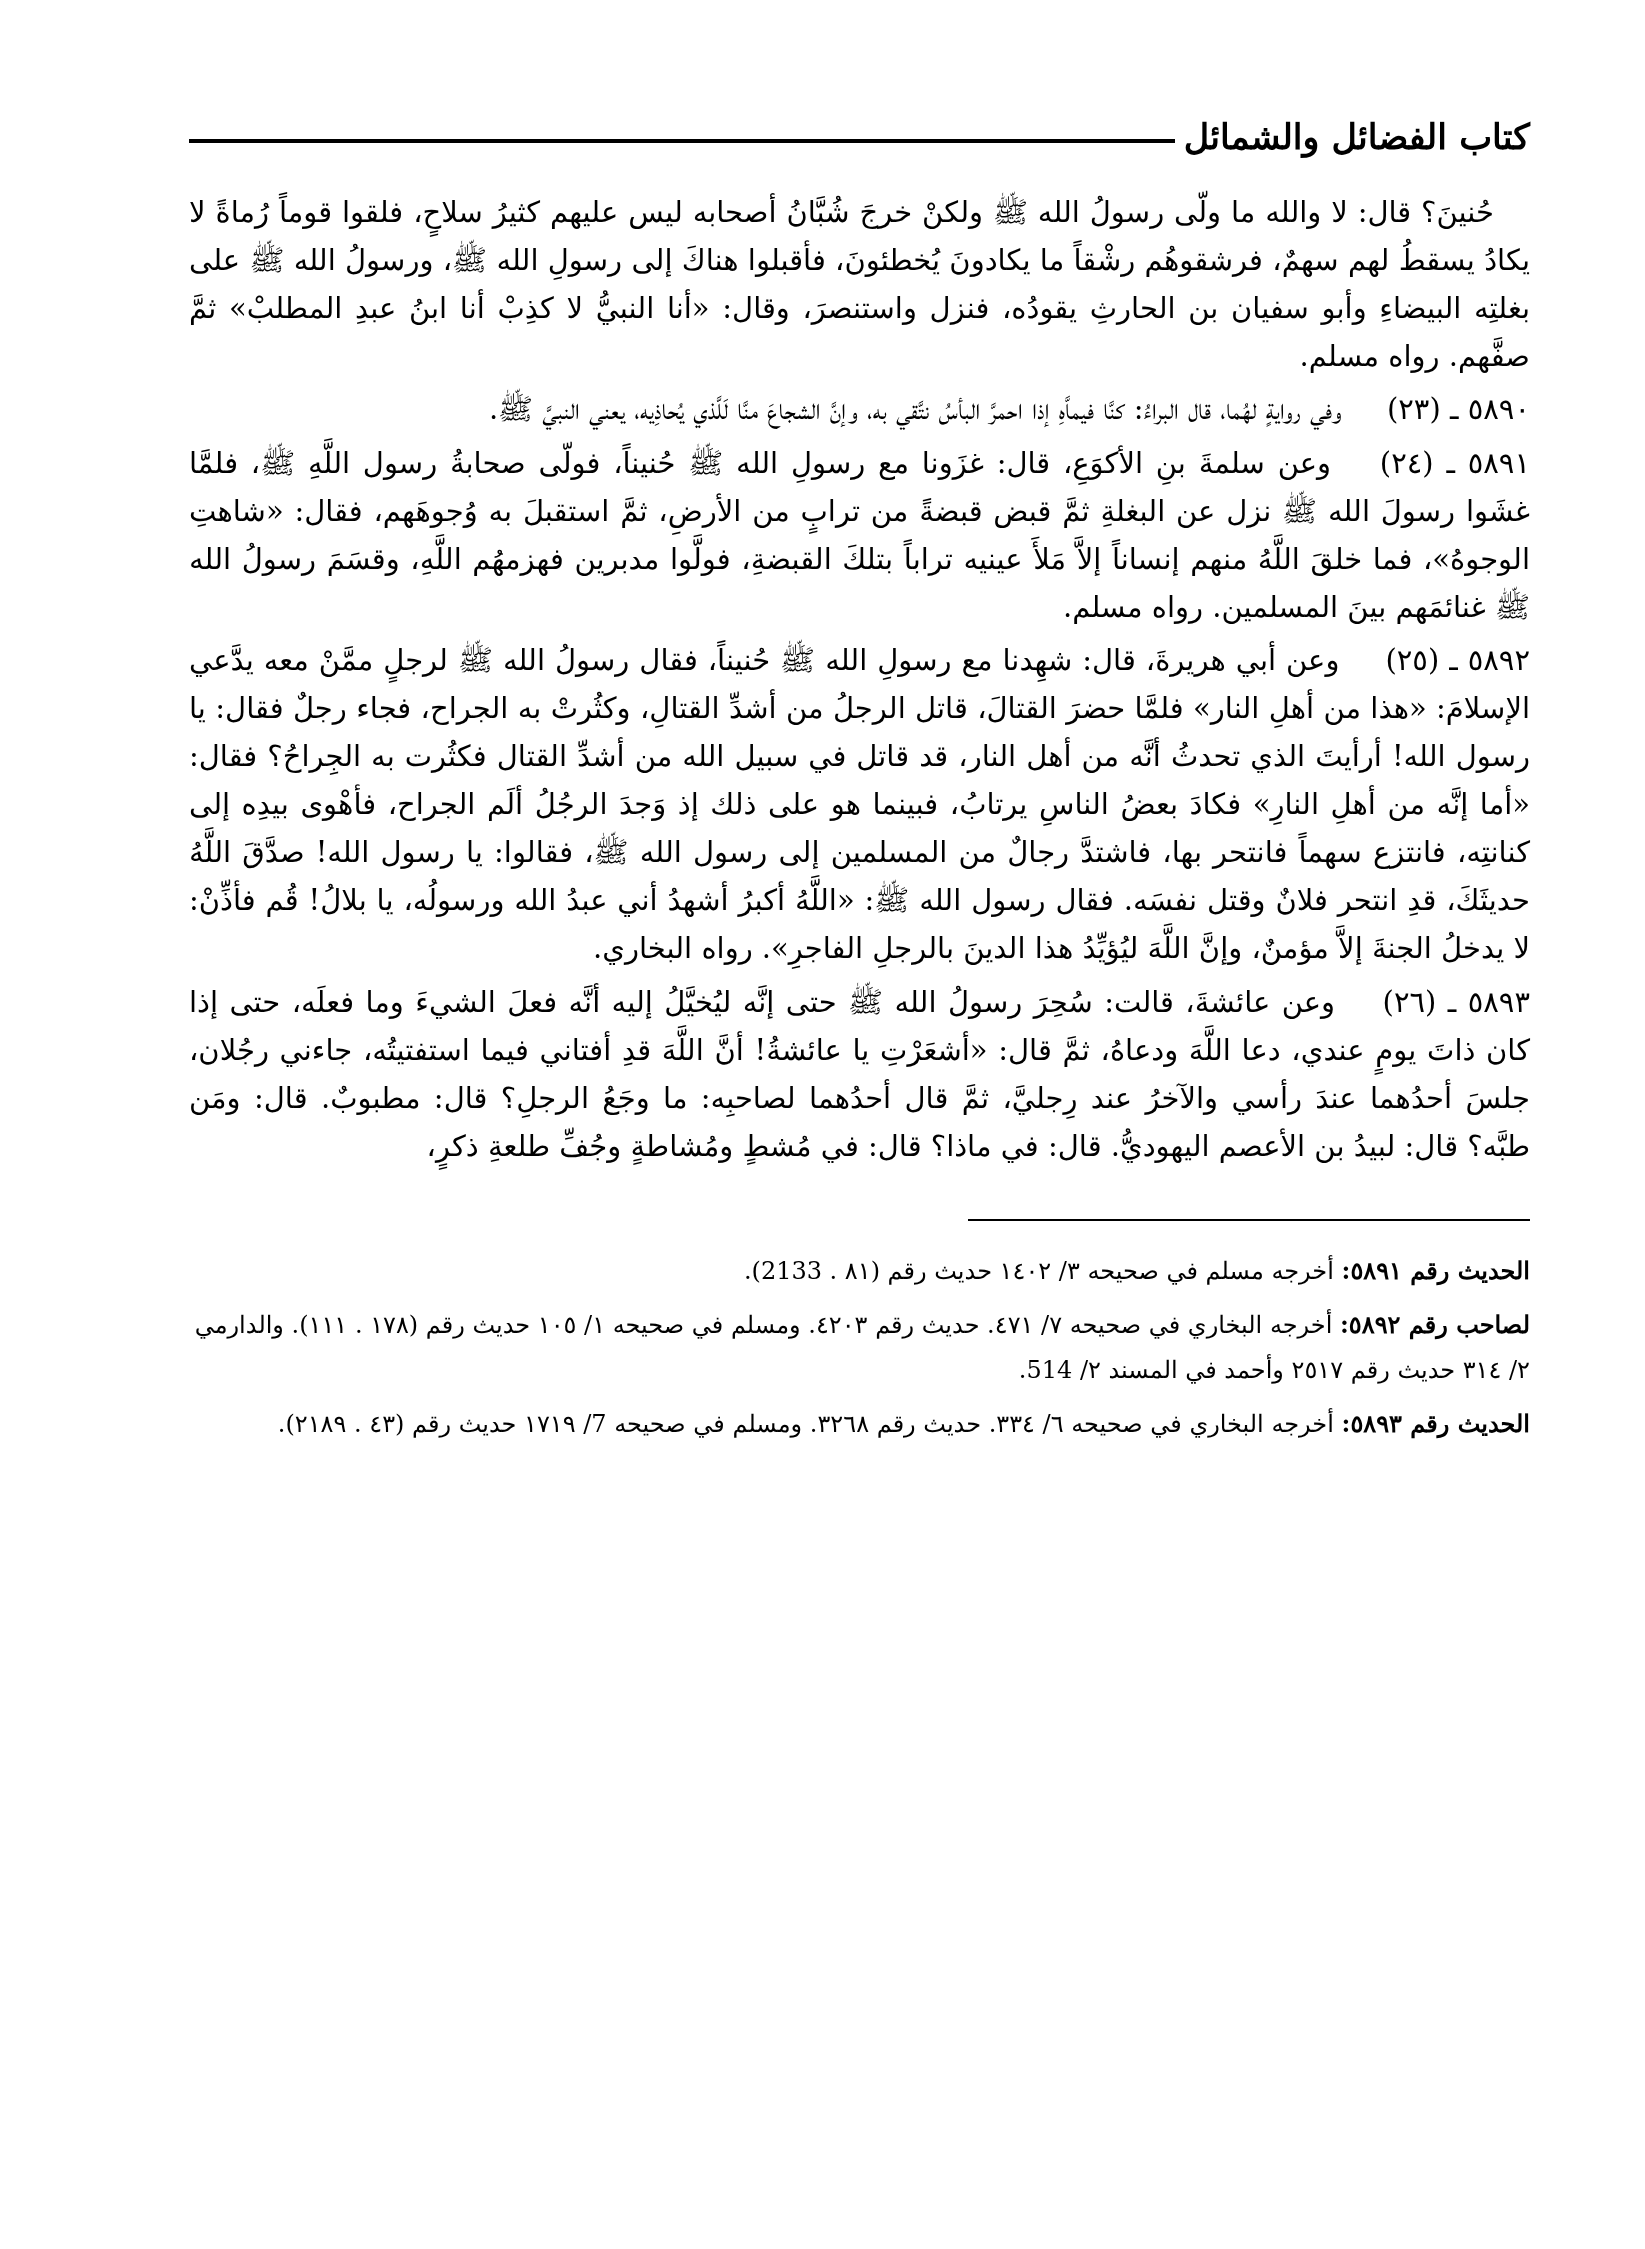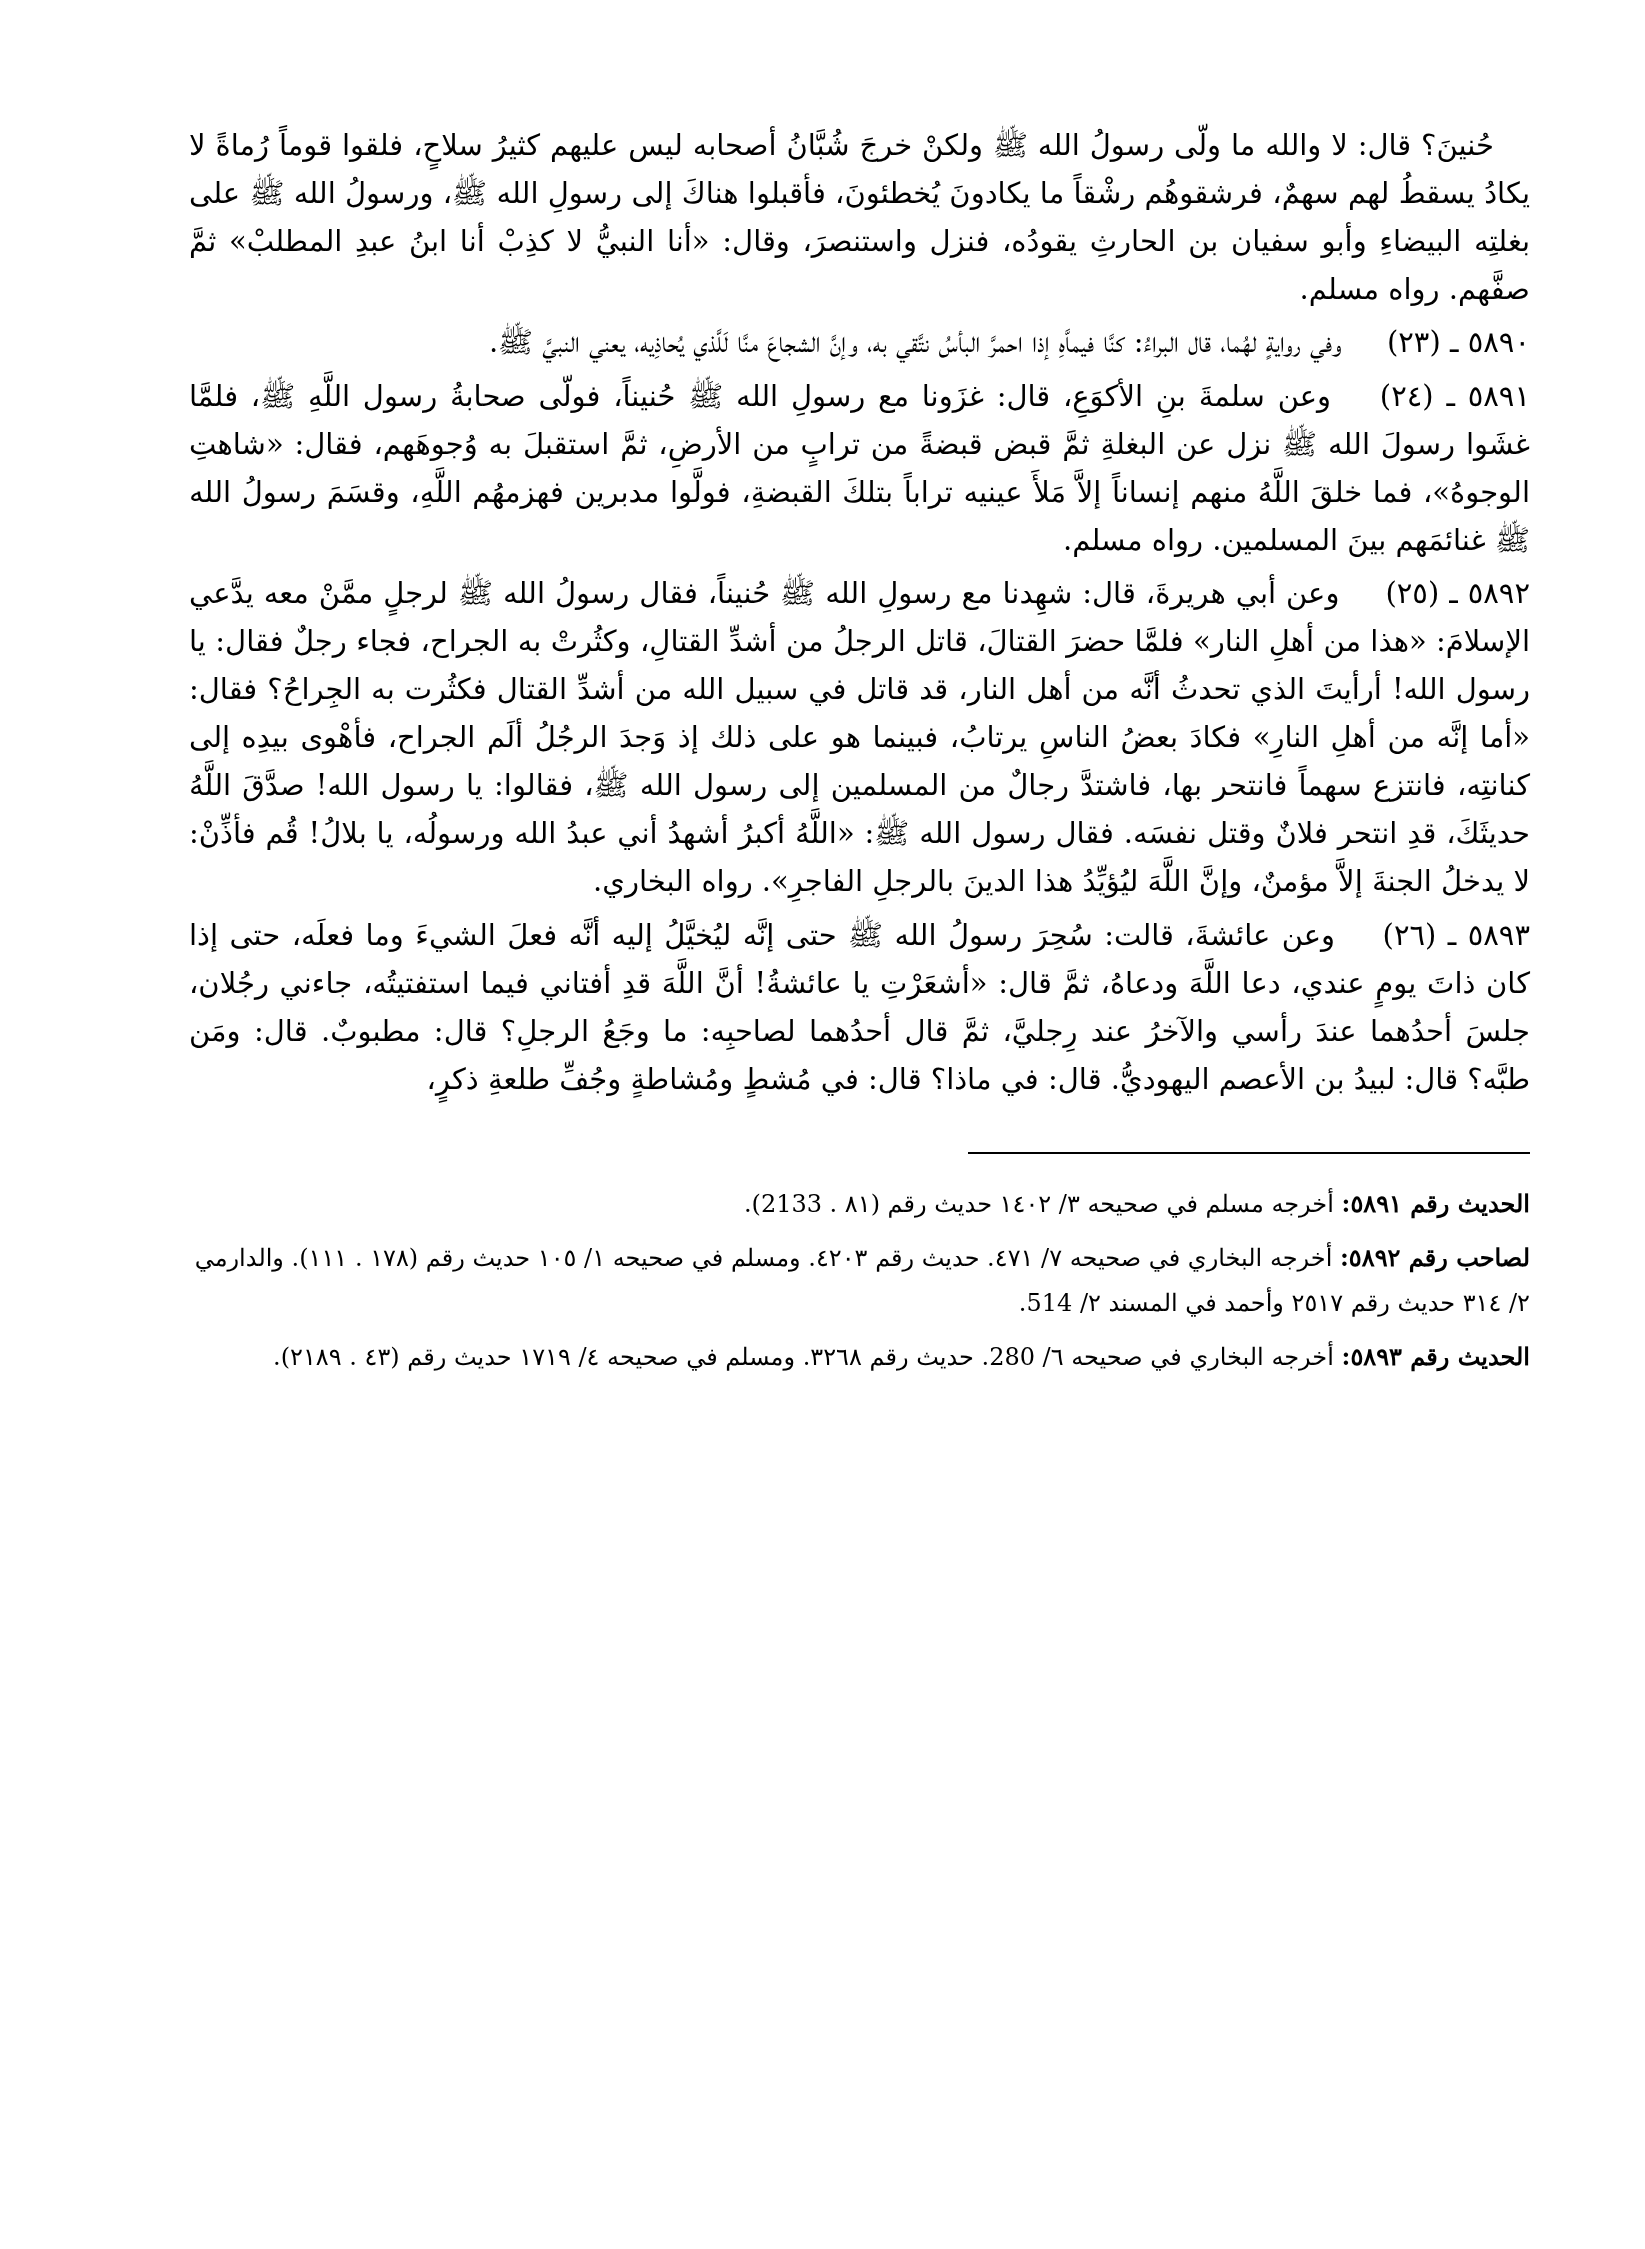--- a/index.html
+++ b/index.html
@@ -14,30 +14,34 @@
   .num { font-weight:normal;margin-left:36px; }
   .fn-rule { width:562px; height:2.2px; background:#000; margin:49px 0 27px auto; }
   .footnotes { font-size:24px; line-height:45px; }
   .footnotes p { margin:0 0 8px 0; }
   .fn-label { font-weight:bold; }
 </style>
 </head>
 <body>
 
 <div class="page">
+  <div class="header">
+    <span class="header-title">كتاب الفضائل والشمائل</span>
+    <span class="header-rule"></span>
+  </div>
 
   <div class="body-text">
     <p><span class="num"></span> <span>حُنينَ؟ قال: لا والله ما ولّى رسولُ الله ﷺ ولكنْ خرجَ شُبَّانُ أصحابه ليس عليهم كثيرُ سلاحٍ، فلقوا قوماً رُماةً لا يكادُ يسقطُ لهم سهمٌ، فرشقوهُم رشْقاً ما يكادونَ يُخطئونَ، فأقبلوا هناكَ إلى رسولِ الله ﷺ، ورسولُ الله ﷺ على بغلتِه البيضاءِ وأبو سفيان بن الحارثِ يقودُه، فنزل واستنصرَ، وقال: «أنا النبيُّ لا كذِبْ أنا ابنُ عبدِ المطلبْ» ثمَّ صفَّهم. رواه مسلم.</span></p>
     <p><span class="num">٥٨٩٠ ـ (٢٣)</span> <span>وفي روايةٍ لهُما، قال البراءُ: كنَّا فيماَّهِ إذا احمرَّ البأسُ نتَّقي به، وإنَّ الشجاعَ منَّا لَلَّذي يُحاذِيه، يعني النبيَّ ﷺ.</span></p>
     <p><span class="num">٥٨٩١ ـ (٢٤)</span> <span>وعن سلمةَ بنِ الأكوَعِ، قال: غزَونا مع رسولِ الله ﷺ حُنيناً، فولّى صحابةُ رسول اللَّهِ ﷺ، فلمَّا غشَوا رسولَ الله ﷺ نزل عن البغلةِ ثمَّ قبض قبضةً من ترابٍ من الأرضِ، ثمَّ استقبلَ به وُجوهَهم، فقال: «شاهتِ الوجوهُ»، فما خلقَ اللَّهُ منهم إنساناً إلاَّ مَلأَ عينيه تراباً بتلكَ القبضةِ، فولَّوا مدبرين فهزمهُم اللَّهِ، وقسَمَ رسولُ الله ﷺ غنائمَهم بينَ المسلمين. رواه مسلم.</span></p>
     <p><span class="num">٥٨٩٢ ـ (٢٥)</span> <span>وعن أبي هريرةَ، قال: شهِدنا مع رسولِ الله ﷺ حُنيناً، فقال رسولُ الله ﷺ لرجلٍ ممَّنْ معه يدَّعي الإسلامَ: «هذا من أهلِ النار» فلمَّا حضرَ القتالَ، قاتل الرجلُ من أشدِّ القتالِ، وكثُرتْ به الجراح، فجاء رجلٌ فقال: يا رسول الله! أرأيتَ الذي تحدثُ أنَّه من أهل النار، قد قاتل في سبيل الله من أشدِّ القتال فكثُرت به الجِراحُ؟ فقال: «أما إنَّه من أهلِ النارِ» فكادَ بعضُ الناسِ يرتابُ، فبينما هو على ذلك إذ وَجدَ الرجُلُ ألَم الجراح، فأهْوى بيدِه إلى كنانتِه، فانتزع سهماً فانتحر بها، فاشتدَّ رجالٌ من المسلمين إلى رسول الله ﷺ، فقالوا: يا رسول الله! صدَّقَ اللَّهُ حديثَكَ، قدِ انتحر فلانٌ وقتل نفسَه. فقال رسول الله ﷺ: «اللَّهُ أكبرُ أشهدُ أني عبدُ الله ورسولُه، يا بلالُ! قُم فأذِّنْ: لا يدخلُ الجنةَ إلاَّ مؤمنٌ، وإنَّ اللَّهَ ليُؤيِّدُ هذا الدينَ بالرجلِ الفاجرِ». رواه البخاري.</span></p>
     <p><span class="num">٥٨٩٣ ـ (٢٦)</span> <span>وعن عائشةَ، قالت: سُحِرَ رسولُ الله ﷺ حتى إنَّه ليُخيَّلُ إليه أنَّه فعلَ الشيءَ وما فعلَه، حتى إذا كان ذاتَ يومٍ عندي، دعا اللَّهَ ودعاهُ، ثمَّ قال: «أشعَرْتِ يا عائشةُ! أنَّ اللَّهَ قدِ أفتاني فيما استفتيتُه، جاءني رجُلان، جلسَ أحدُهما عندَ رأسي والآخرُ عند رِجليَّ، ثمَّ قال أحدُهما لصاحبِه: ما وجَعُ الرجلِ؟ قال: مطبوبٌ. قال: ومَن طبَّه؟ قال: لبيدُ بن الأعصم اليهوديُّ. قال: في ماذا؟ قال: في مُشطٍ ومُشاطةٍ وجُفِّ طلعةِ ذكرٍ،</span></p>
   </div>
 
   <div class="fn-rule"></div>
 
   <div class="footnotes">
     <p><span class="fn-label">الحديث رقم ٥٨٩١:</span> <span>أخرجه مسلم في صحيحه ٣/ ١٤٠٢ حديث رقم (٨١ . 2133).</span></p>
     <p><span class="fn-label">لصاحب رقم ٥٨٩٢:</span> <span>أخرجه البخاري في صحيحه ٧/ ٤٧١. حديث رقم ٤٢٠٣. ومسلم في صحيحه ١/ ١٠٥ حديث رقم (١٧٨ . ١١١). والدارمي ٢/ ٣١٤ حديث رقم ٢٥١٧ وأحمد في المسند ٢/ 514.</span></p>
-    <p><span class="fn-label">الحديث رقم ٥٨٩٣:</span> <span>أخرجه البخاري في صحيحه ٦/ 280. حديث رقم ٣٢٦٨. ومسلم في صحيحه ٤/ ١٧١٩ حديث رقم (٤٣ . ٢١٨٩).</span></p>
+    <p><span class="fn-label">الحديث رقم ٥٨٩٣:</span> <span>أخرجه البخاري في صحيحه ٦/ ٣٣٤. حديث رقم ٣٢٦٨. ومسلم في صحيحه 7/ ١٧١٩ حديث رقم (٤٣ . ٢١٨٩).</span></p>
   </div>
 </div>
 
 
 </body></html>

